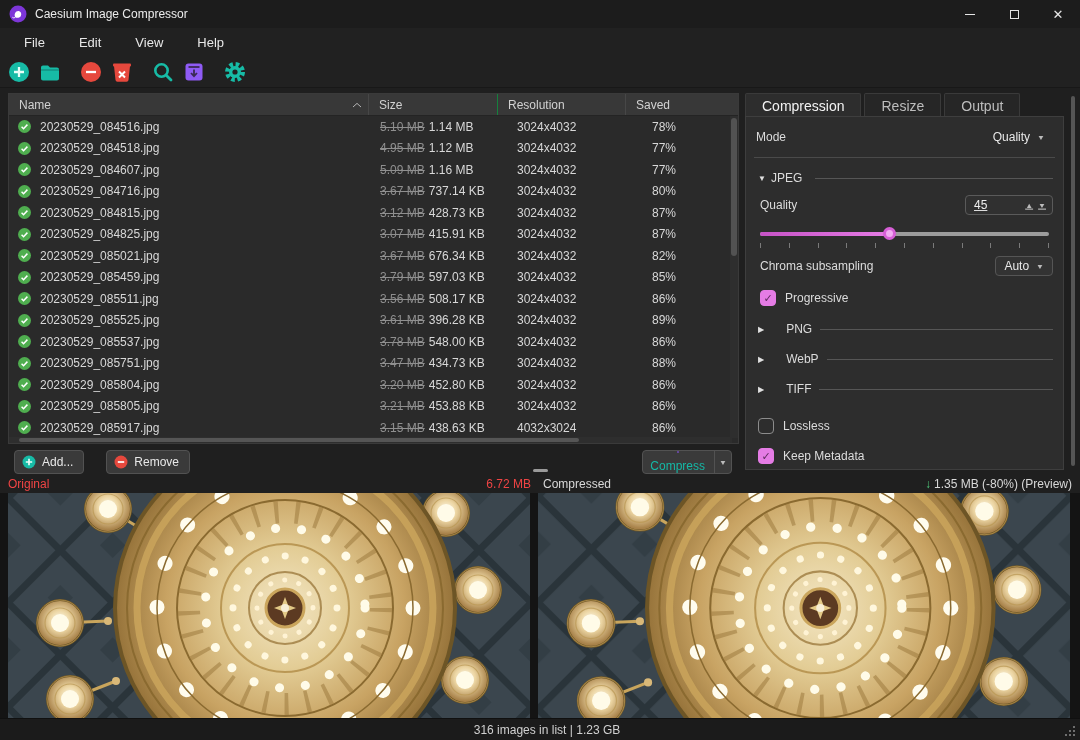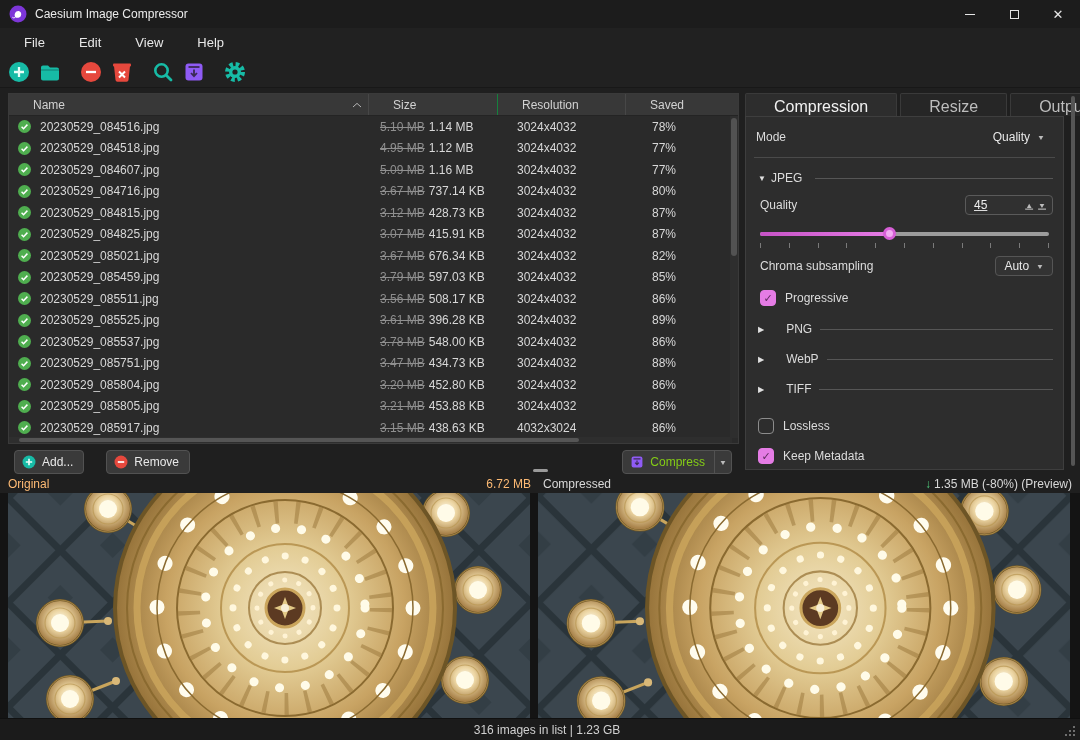--- a/index.html
+++ b/index.html
@@ -22,42 +22,42 @@
   .menu-item{padding:0 17px;font-size:13px;color:#e8e8e8;}
 
   
   .toolbar{position:absolute;left:0;top:57px;right:0;height:31px;background:#212121;display:flex;align-items:center;padding-left:8px;gap:9px;border-bottom:1px solid #181818;}
   .tb-icon{width:22px;height:22px;display:flex;}
   .tb-icon.grp{margin-left:10px;}
 
   
   .table-wrap{position:absolute;left:8px;top:93px;width:731px;height:351px;background:#2a2a2a;border:1px solid #3a3a3a;}
   .thead{display:flex;height:22px;background:#383838;color:#d2d2d2;align-items:center;border-bottom:1px solid #242424;}
-  .th{padding-left:24px;display:flex;align-items:center;height:100%;gap:40px;}
+  .th{padding-left:10px;display:flex;align-items:center;height:100%;gap:40px;}
   .th-name{width:359px;justify-content:space-between;padding-right:6px;}
   .th-size{width:129px;border-left:1px solid #474747;}
   .th-res{width:128px;border-left:1px solid #15803d;}
   .th-saved{width:106px;border-left:1px solid #474747;}
   .tbody{position:relative;height:322px;overflow:hidden;}
   .trow{display:flex;height:21.5px;align-items:center;color:#d8d8d8;}
   .c-name{width:359px;display:flex;align-items:center;gap:9px;padding-left:9px;}
   .c-size{width:129px;padding-left:12px;}
   .c-res{width:128px;padding-left:20px;}
   .c-saved{width:106px;padding-left:27px;}
   .old{color:#8f8f8f;text-decoration:line-through;margin-right:4px;}
   .check{display:flex;}
   .vscroll{position:absolute;right:0;top:0;width:8px;height:322px;background:#2e2e2e;}
   .vthumb{position:absolute;left:1px;width:6px;top:2px;height:138px;background:#525252;border-radius:3px;}
   .hscroll{position:absolute;left:0;bottom:0;height:6px;width:723px;background:#2e2e2e;}
   .hthumb{position:absolute;left:10px;top:1px;height:4px;width:560px;background:#555;border-radius:2px;}
 
   
   .settings{position:absolute;left:745px;top:93px;width:319px;height:377px;}
   .tabs{display:flex;height:23px;gap:3px;}
-  .tab{padding:4px 28px;font-size:16px;color:#bdbdbd;background:#262626;border:1px solid #3a3a3a;border-bottom:none;border-radius:2px 2px 0 0;}
+  .tab{padding:4px 16px;font-size:14px;color:#bdbdbd;background:#262626;border:1px solid #3a3a3a;border-bottom:none;border-radius:2px 2px 0 0;}
   .tab.active{background:#2d2d2d;color:#f2f2f2;}
   .panel-body{position:absolute;left:0;top:23px;right:0;bottom:0;background:#2d2d2d;border:1px solid #3e3e3e;padding:8px 8px 0;}
   .row-flex{display:flex;align-items:center;justify-content:space-between;}
   .mode-row{margin:2px 2px 0;}
   .sep{height:1px;background:#4a4a4a;margin:10px 0 0;}
   .section-head{display:flex;align-items:center;gap:5px;margin:13px 2px 0 4px;}
   .tri{font-size:8px;color:#e0e0e0;}
   .sec-line{flex:1;height:1px;background:#565656;margin-left:8px;}
   .q-row{margin:10px 2px 0 6px;}
   .spinbox{display:flex;align-items:center;width:88px;height:20px;border:1px solid #5a5a5a;border-radius:4px;background:#303030;text-decoration:underline;}
@@ -76,26 +76,26 @@
   .cbx{width:16px;height:16px;border-radius:4px;border:1.5px solid #8c8c8c;display:flex;align-items:center;justify-content:center;font-size:11px;color:transparent;}
   .cbx.on{background:#e57ce5;border-color:#e57ce5;color:#5e2a5e;font-weight:bold;}
   .section-row{display:flex;align-items:center;margin:16px 2px 0 4px;}
   .section-row .sec-label{margin-left:22px;}
   .panel-scroll{position:absolute;left:1071px;top:96px;width:4px;height:370px;background:#555;border-radius:2px;}
 
   
   .actions{position:absolute;left:14px;top:450px;width:718px;height:24px;display:flex;align-items:center;gap:22px;}
   .btn{display:flex;align-items:center;gap:6px;height:24px;padding:0 10px 0 7px;background:#3a3a3a;border:1px solid #525252;border-radius:4px;color:#e8e8e8;}
   .split-btn{margin-left:auto;display:flex;height:24px;background:#3a3a3a;border:1px solid #525252;border-radius:4px;overflow:hidden;}
-  .split-main{display:flex;align-items:center;gap:6px;padding:0 9px 0 7px;color:#84cc16;}
+  .split-main{display:flex;align-items:center;gap:6px;padding:0 9px 0 7px;color:#14b8a6;flex-direction:column;}
   .split-arrow{width:17px;display:flex;align-items:center;justify-content:center;border-left:1px solid #525252;color:#ccc;}
   .splitter{position:absolute;left:533px;top:469px;width:15px;height:3px;background:#9a9a9a;border-radius:2px;}
 
   
-  .pv-labels-left{position:absolute;left:8px;top:477px;width:523px;display:flex;justify-content:space-between;color:#fdba74;}
+  .pv-labels-left{position:absolute;left:8px;top:477px;width:523px;display:flex;justify-content:space-between;color:#ef4444;}
   .pv-labels-right{position:absolute;left:543px;top:477px;width:529px;display:flex;justify-content:space-between;color:#d8d8d8;}
   .sav-arrow{color:#4ec77a;margin-right:3px;}
   .preview-area{position:absolute;left:0;top:493px;width:1080px;height:247px;background:#141414;}
   .pimg{position:absolute;top:0;height:225px;display:block;}
   .pimg.left{left:8px;width:522px;}
   .pimg.right{left:538px;width:532px;}
 
   
   .statusbar{position:absolute;left:0;bottom:0;width:1080px;height:22px;background:#1b1b1b;display:flex;align-items:center;padding-left:14px;color:#d0d0d0;z-index:5;border-top:1px solid #101010;justify-content:center;}
   .grip{position:absolute;right:5px;bottom:12px;width:2px;height:2px;background:#6e6e6e;

